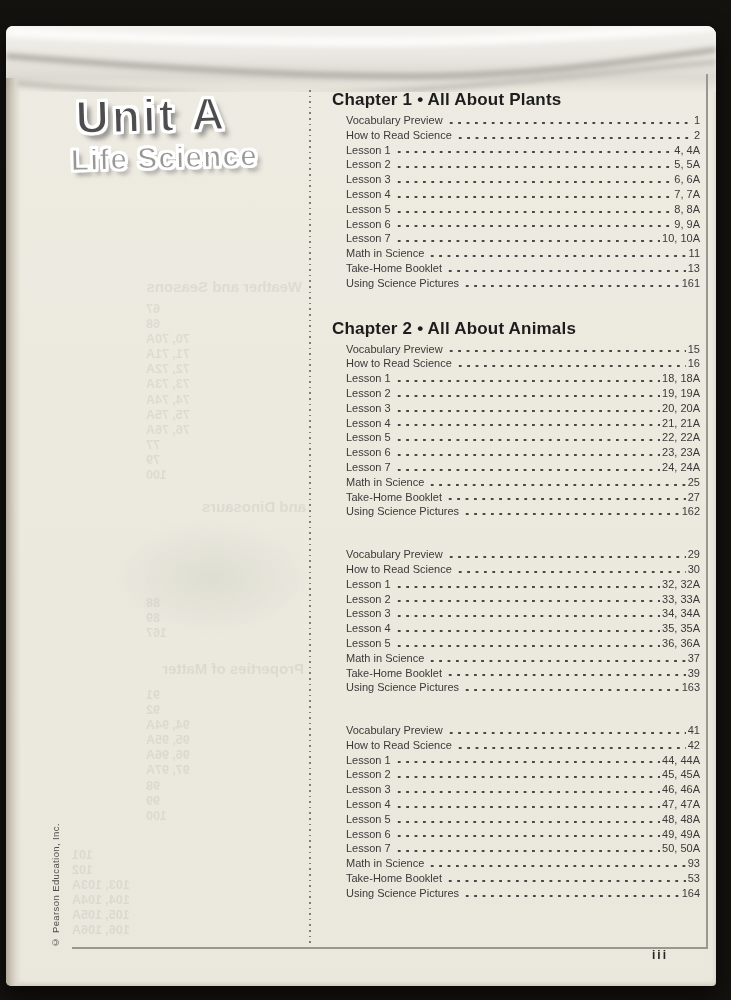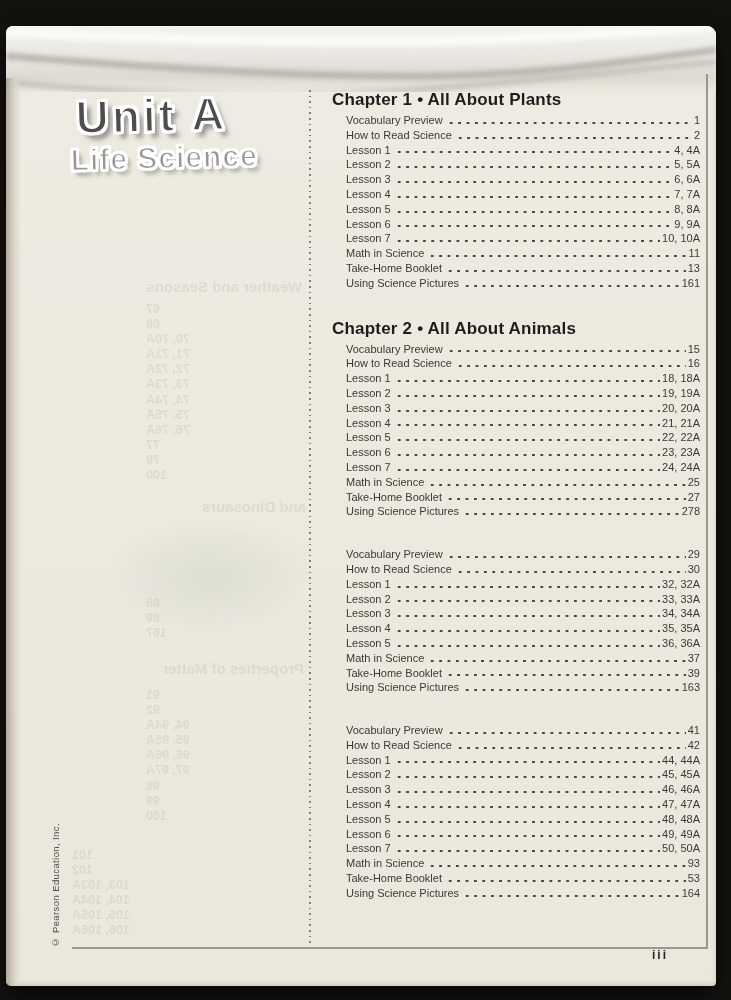--- a/index.html
+++ b/index.html
@@ -262,21 +262,21 @@
           <span class="pg">25</span>
         </div>
         <div class="row">
           <span class="lbl">Take-Home Booklet</span>
           <span class="dots"></span>
           <span class="pg">27</span>
         </div>
         <div class="row">
           <span class="lbl">Using Science Pictures</span>
           <span class="dots"></span>
-          <span class="pg">278</span>
+          <span class="pg">162</span>
         </div>
       </div>
       <div class="chapter">
         <div class="row">
           <span class="lbl">Vocabulary Preview</span>
           <span class="dots"></span>
           <span class="pg">29</span>
         </div>
         <div class="row">
           <span class="lbl">How to Read Science</span>

